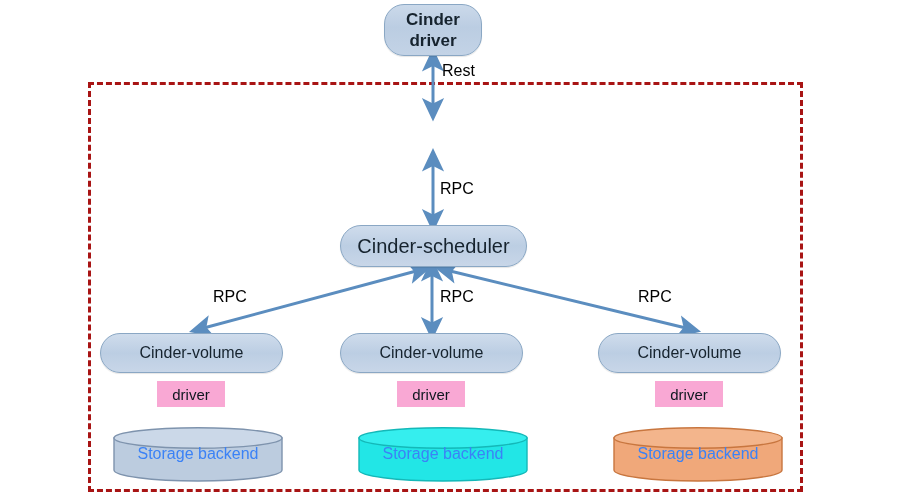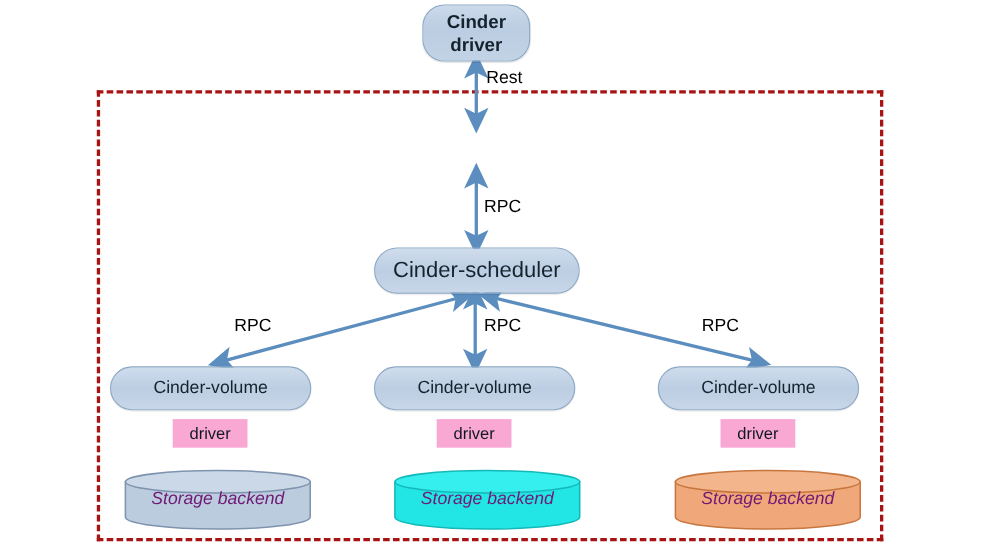--- a/index.html
+++ b/index.html
@@ -85,23 +85,22 @@
   
   .cyl{
     position:absolute;
     top:427px;width:170px;height:54px;
   }
   .cyl svg{display:block;width:100%;height:100%;overflow:visible;}
   .cyl .label{
     position:absolute;left:0;right:0;top:50%;
     transform:translateY(-50%);
     text-align:center;
-    font-size:16px;color:#701a75;
+    font-size:16px;color:#3b82f6;
     pointer-events:none;
-    font-style:italic;
   }
   #cyl1{left:113px;}
   #cyl2{left:358px;}
   #cyl3{left:613px;}
 
   
   .conn-label{
     position:absolute;
     font-size:16px;font-weight:normal;color:#000000;
     white-space:nowrap;

